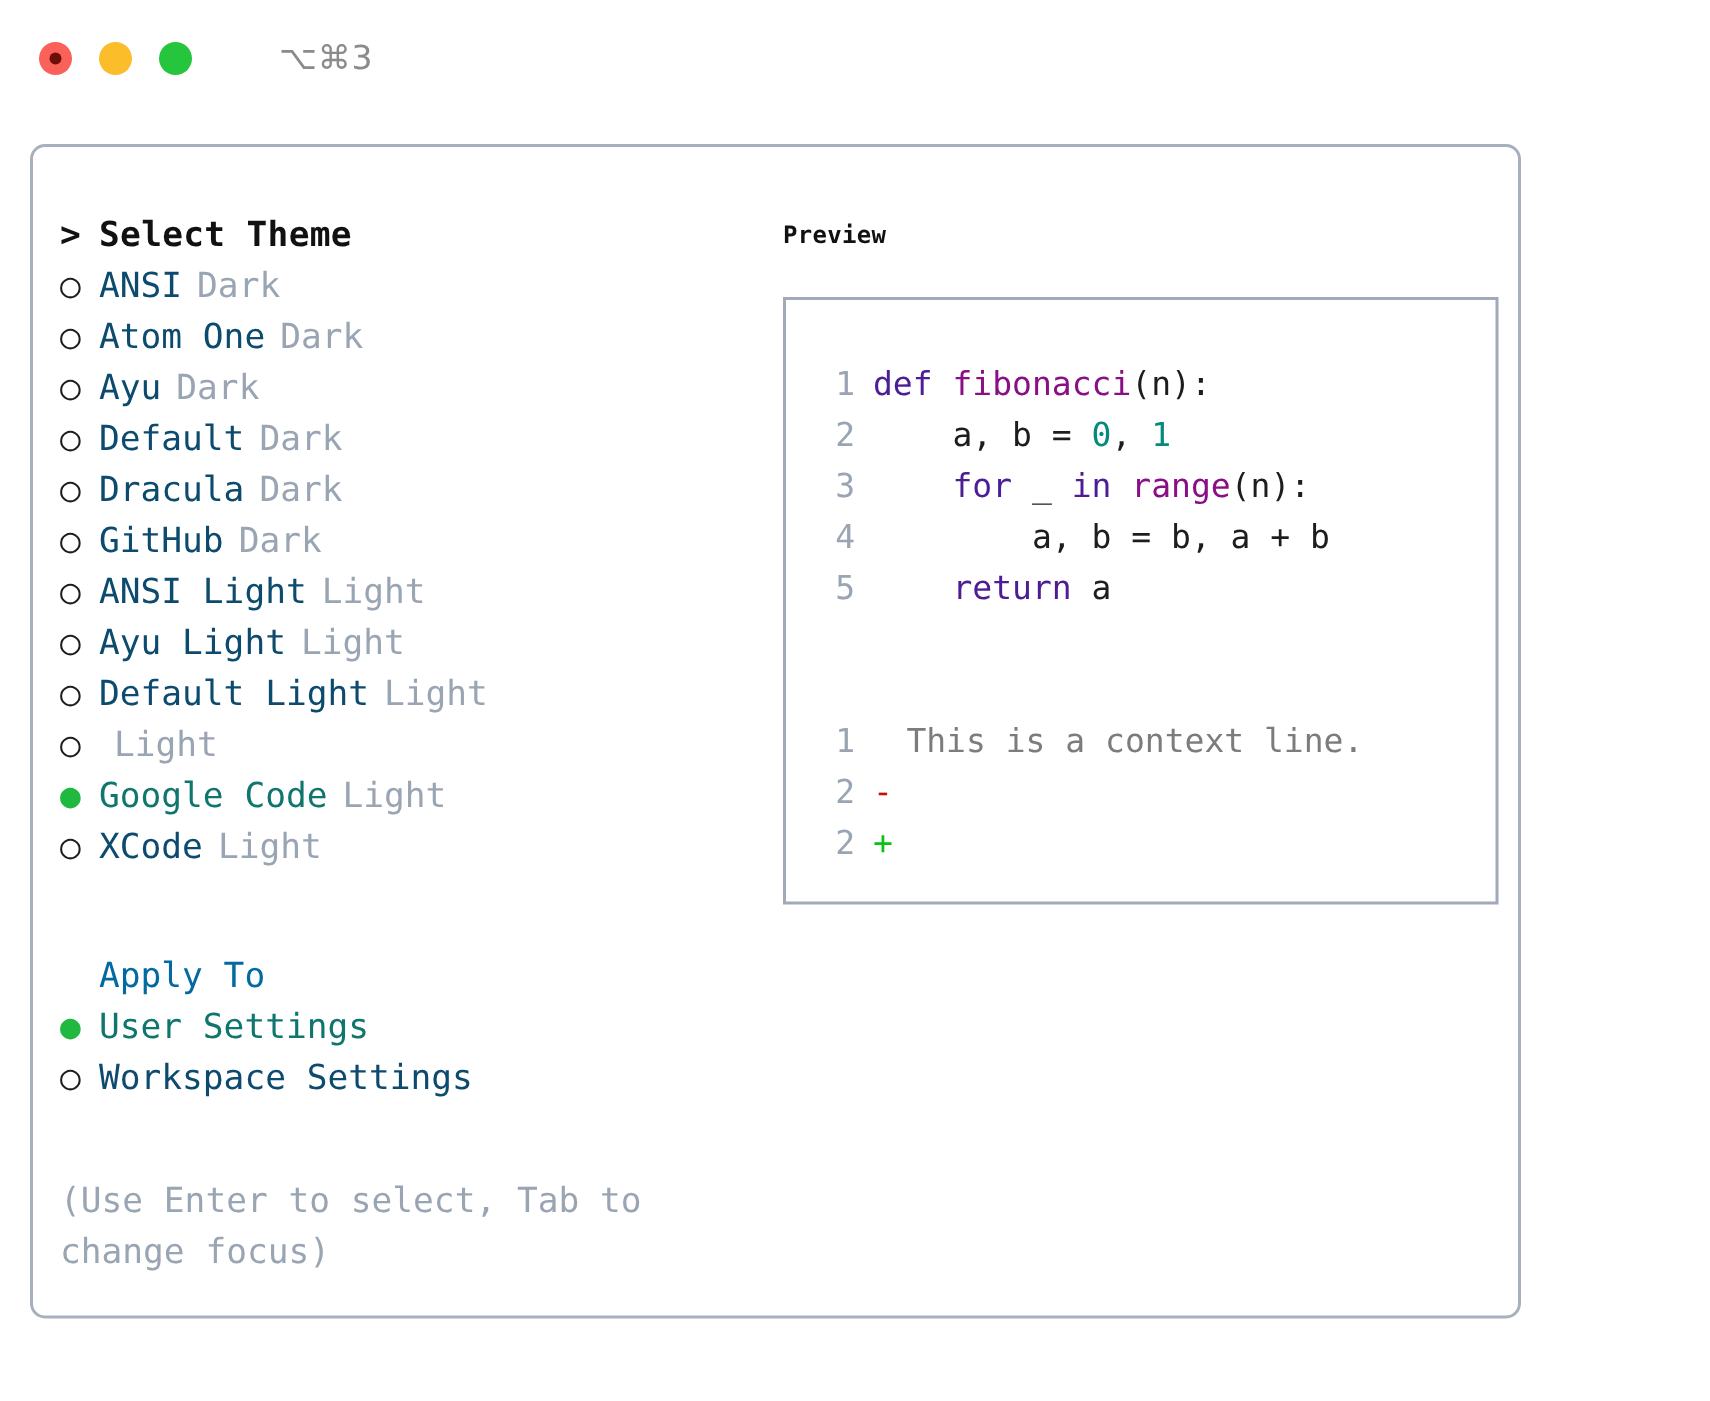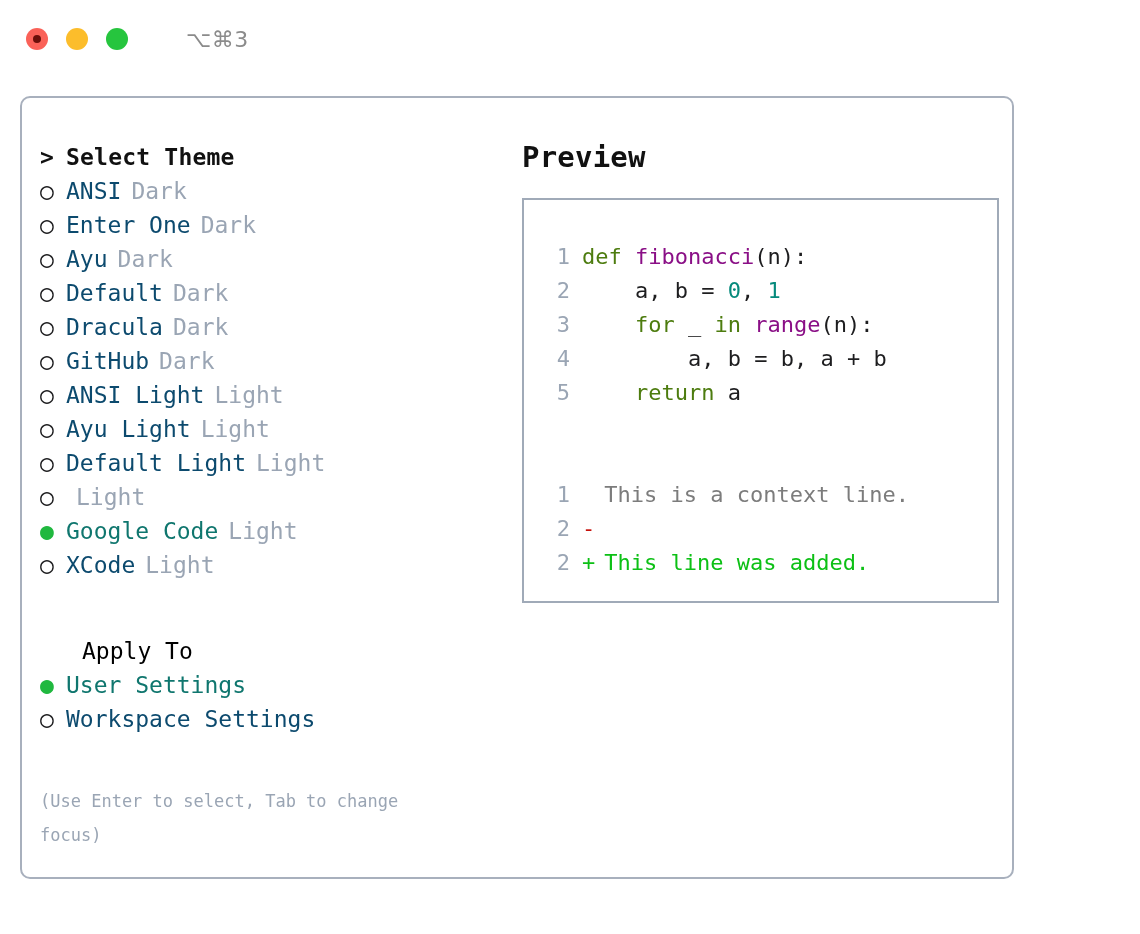--- a/index.html
+++ b/index.html
@@ -99,37 +99,37 @@
   .heading .marker { font-weight: bold; }
   .label-default { color: #0c4a6e; }
   .label-selected { color: #0f766e; }
   .marker.selected { color: #20b83f; }
   .badge {
     color: #9aa5b4;
     margin-left: 10px;
     text-align: center;
   }
   .section-gap { height: 52px; }
-  .apply-heading { color: #000000; margin-left: 16px; }
+  .apply-heading { color: #0369a1; }
   .hint {
     color: #9aa5b4;
-    font-size: 17px;
+    font-size: 23px;
     line-height: 34px;
     margin-top: 48px;
     max-width: 420px;
     white-space: normal;
   }
 
   
   .right-col {
     flex: 1 1 auto;
     padding-left: 20px;
   }
   .preview-title {
-    font-size: 29px;
+    font-size: 16px;
     font-weight: bold;
     color: #111111;
     line-height: 34px;
     letter-spacing: 0.2px;
   }
   .preview-box {
     margin-top: 24px;
     width: 477px;
     height: 405px;
     border: 2px solid #a0aab8;
@@ -143,21 +143,21 @@
     line-height: 34px;
     white-space: pre;
   }
   .ln {
     width: 28px;
     flex: 0 0 28px;
     text-align: right;
     color: #9aa5b4;
     margin-right: 12px;
   }
-  .tok-kw   { color: #4d7c0f; text-align: center; }
+  .tok-kw   { color: #4c1d95; text-align: center; }
   .tok-fn   { color: #8a0f86; }
   .tok-num  { color: #068a7c; }
   .tok-plain{ color: #1d1d1f; }
   .blank-line { height: 34px; }
   .diff-ctx { color: #7c7c7c; text-align: center; }
   .diff-del { color: #c6100a; }
   .diff-add { color: #0cc015; }
 </style>
 </head>
 <body>
@@ -182,21 +182,21 @@
       </div>
 
       <div>
         <div class="row">
           <span class="marker">○</span>
           <span class="label-default">ANSI</span>
           <span class="badge">Dark</span>
         </div>
         <div class="row">
           <span class="marker">○</span>
-          <span class="label-default">Enter One</span>
+          <span class="label-default">Atom One</span>
           <span class="badge">Dark</span>
         </div>
         <div class="row">
           <span class="marker">○</span>
           <span class="label-default">Ayu</span>
           <span class="badge">Dark</span>
         </div>
         <div class="row">
           <span class="marker">○</span>
           <span class="label-default">Default</span>
@@ -316,20 +316,19 @@
         </div>
 
         <div class="code-line">
           <span class="ln">2</span>
           <span class="diff-del">-</span>
         </div>
 
         <div class="code-line">
           <span class="ln">2</span>
           <span class="diff-add">+</span>
-          <span class="diff-add" style="margin-left:9px">This line was added.</span>
         </div>
 
       </div>
     </div>
 
   </div>
 </div>
 
 </body></html>

